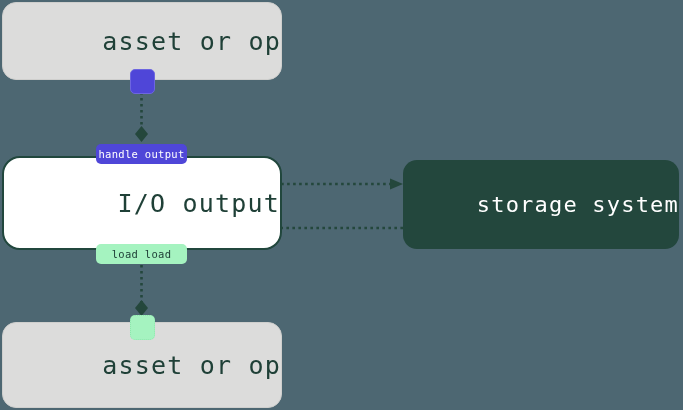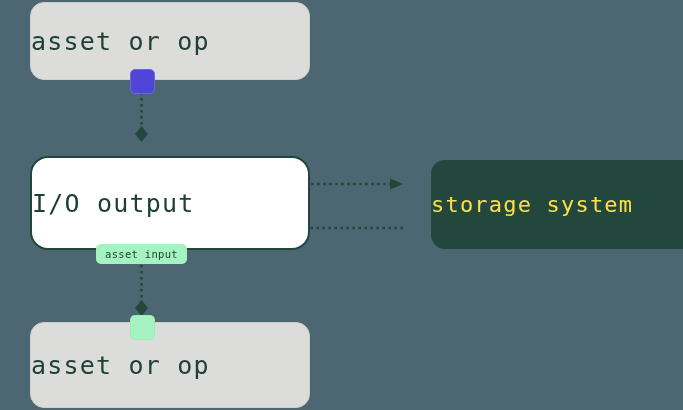--- a/index.html
+++ b/index.html
@@ -19,25 +19,24 @@
     height: 410px;
     background: #4d6772;
   }
 
   
   .node {
     position: absolute;
     box-sizing: border-box;
     display: flex;
     align-items: center;
-    justify-content: flex-start;
+    justify-content: flex-end;
     border-radius: 14px;
     font-family: "DejaVu Sans Mono", "Liberation Mono", monospace;
     white-space: nowrap;
-    margin-left: 28px;
   }
 
   .node-asset {
     background: #dcdcdb;
     color: #1f4037;
     font-size: 25px;
     letter-spacing: 1.2px;
     border: 1px solid #cfcfcd;
   }
 
@@ -45,21 +44,21 @@
     background: #ffffff;
     color: #1f4037;
     font-size: 25px;
     letter-spacing: 1.2px;
     border: 2px solid #21473d;
     border-radius: 18px;
   }
 
   .node-storage {
     background: #23473d;
-    color: #fde047;
+    color: #ffffff;
     font-size: 22px;
     letter-spacing: 1.2px;
     border-radius: 14px;
   }
 
   
   #asset-top    { left: 2px;   top: 2px;    width: 280px; height: 78px; }
   #io-manager   { left: 2px;   top: 156px;  width: 280px; height: 94px; }
   #asset-bottom { left: 2px;   top: 322px;  width: 280px; height: 86px; }
   #storage      { left: 403px; top: 160px;  width: 276px; height: 89px; }
@@ -166,17 +165,20 @@
     <span>asset or op</span>
   </div>
 
   <div id="storage" class="node node-storage">
     <span>storage system</span>
   </div>
 
   <div id="port-handle-output" class="port"></div>
   <div id="port-load-input" class="port"></div>
 
+  <div id="badge-handle-output" class="badge">
+    <span>handle output</span>
+  </div>
   <div id="badge-load-input" class="badge">
-    <span>asset input</span>
+    <span>load load</span>
   </div>
 
 </div>
 
 </body></html>

